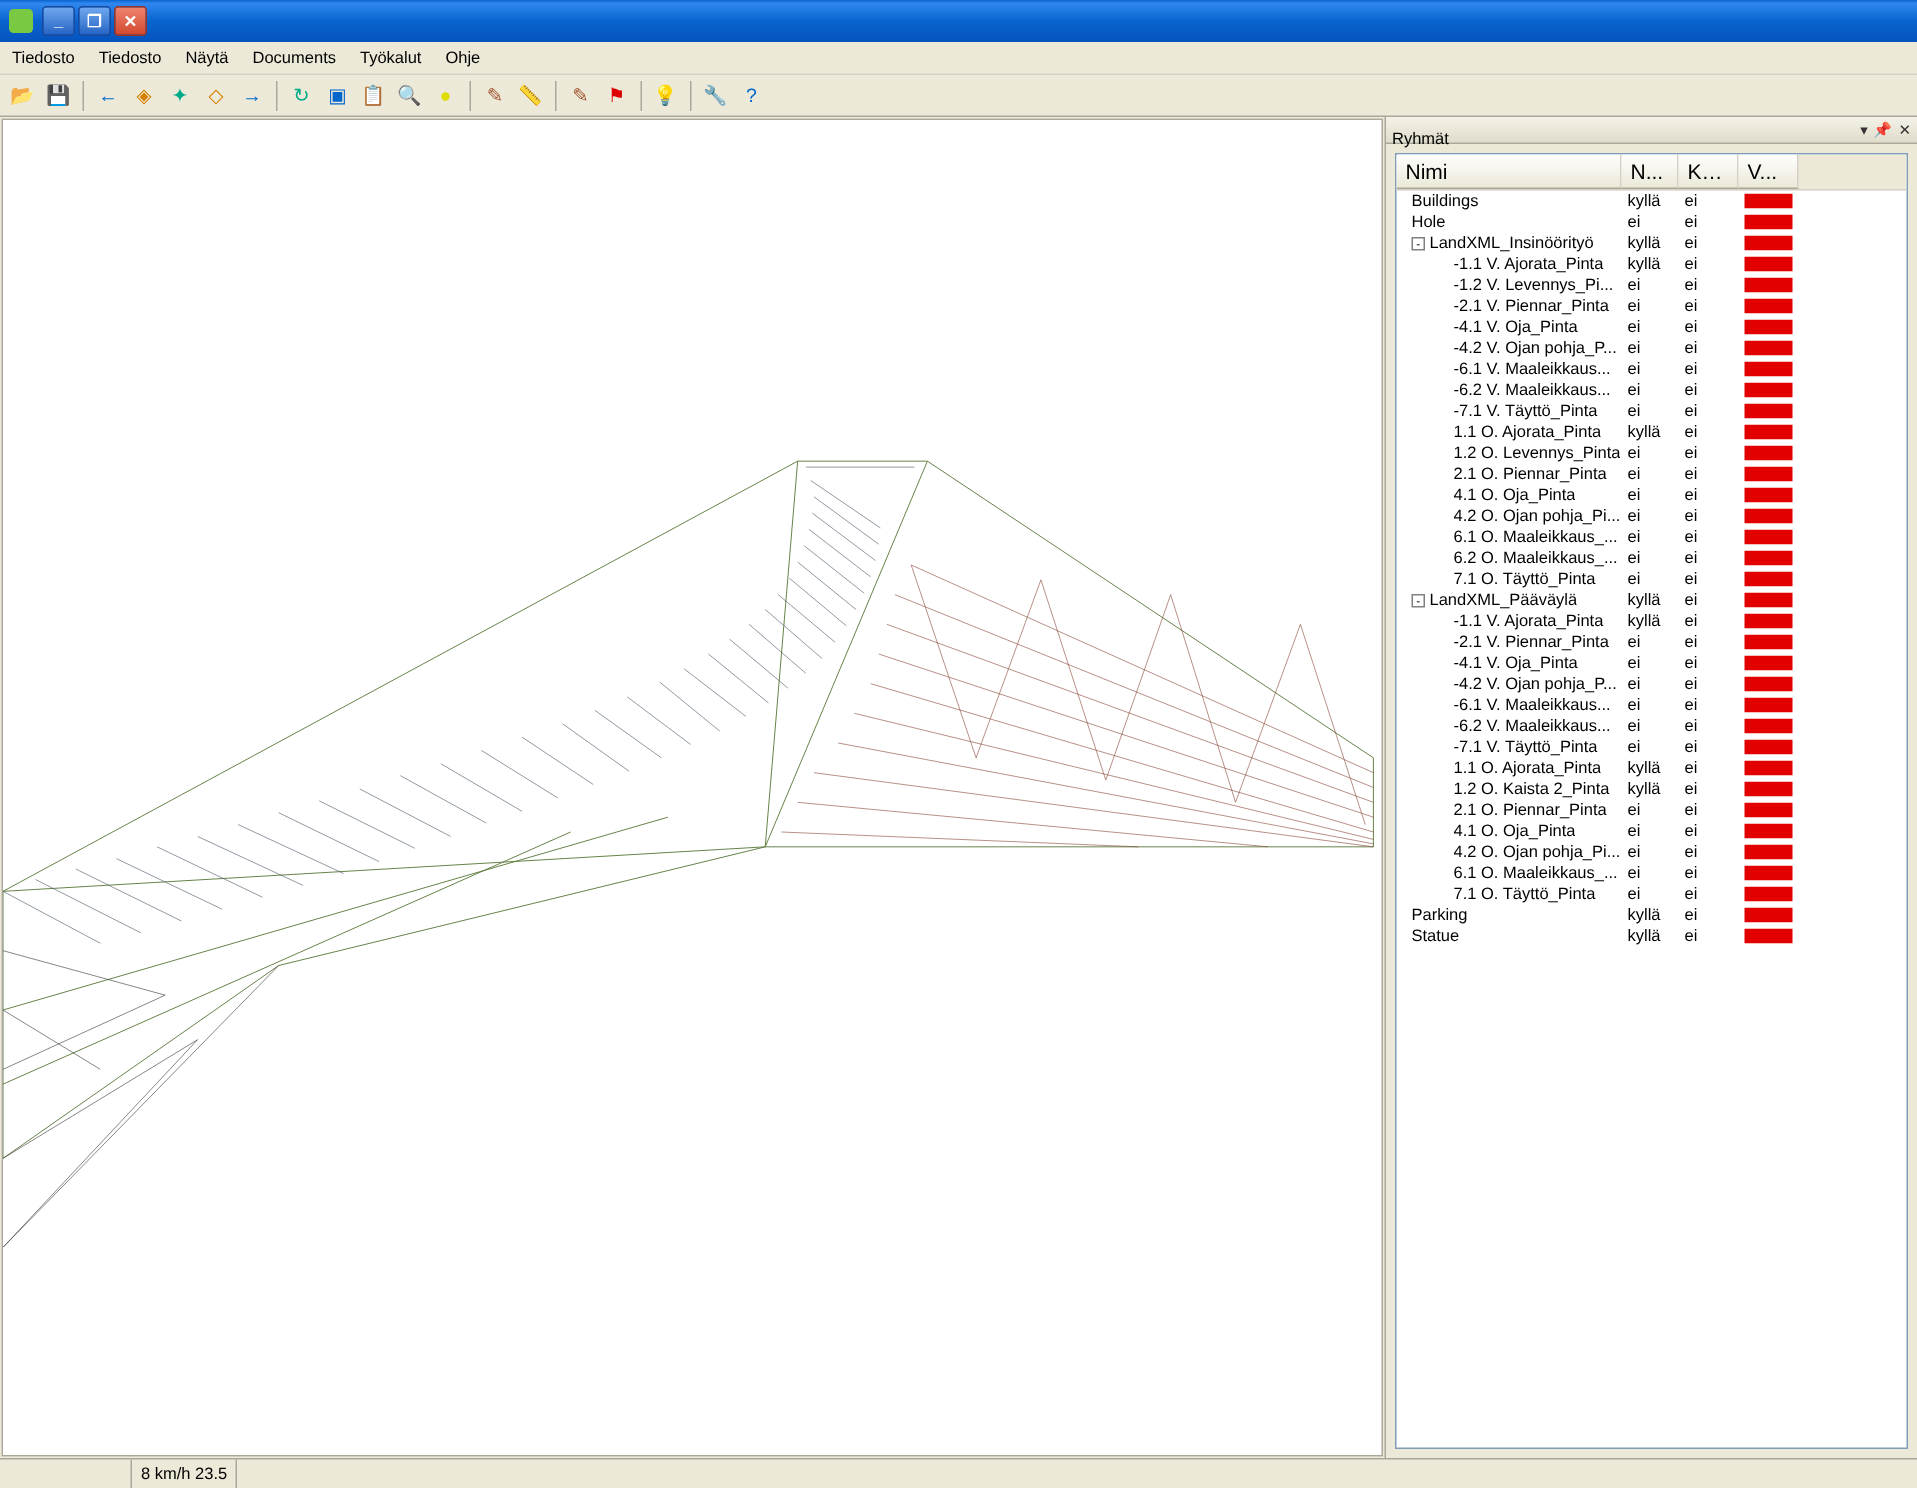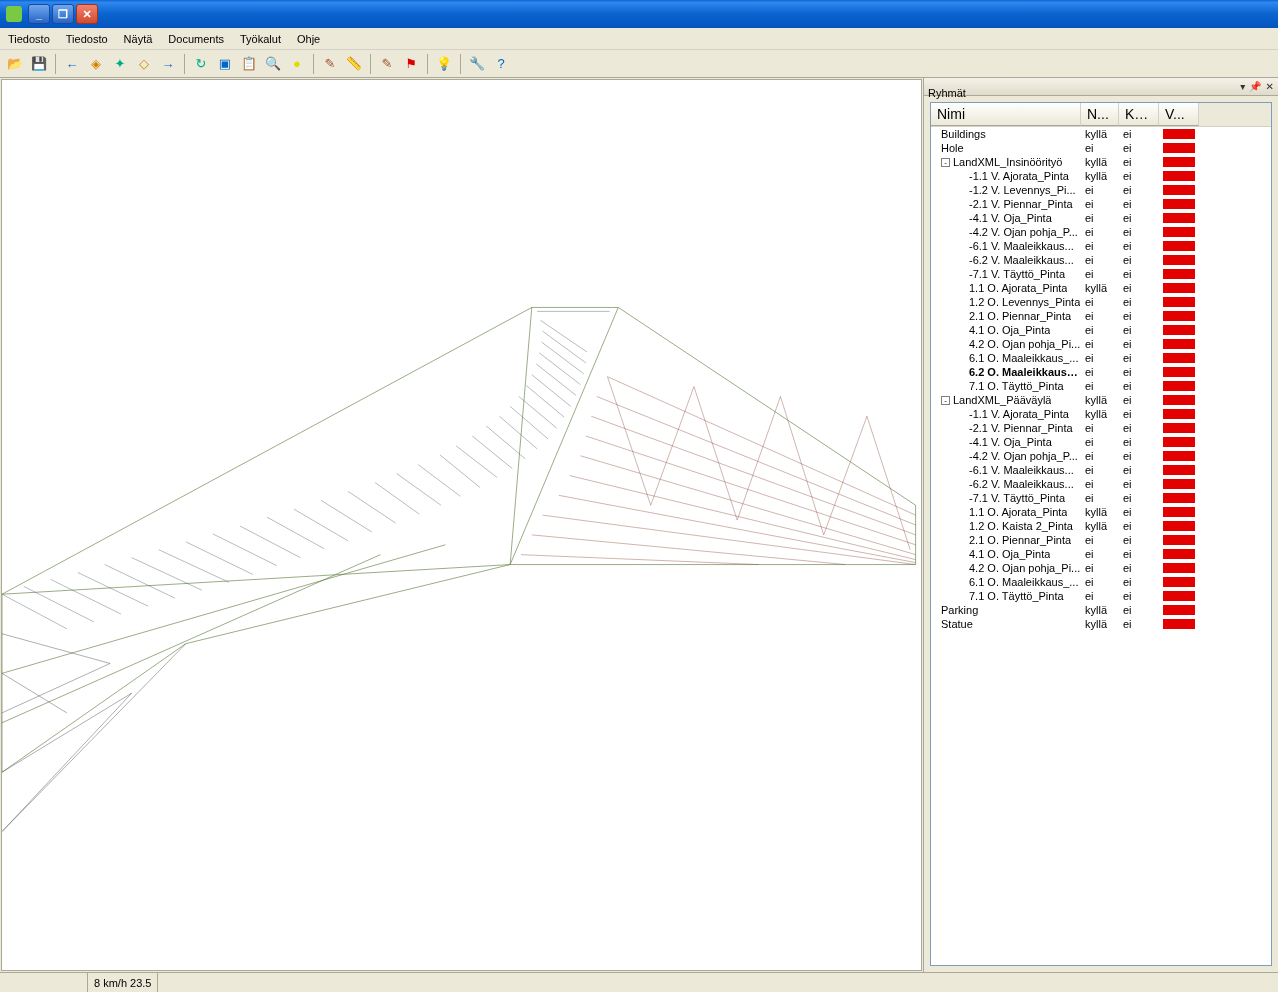--- a/index.html
+++ b/index.html
@@ -506,21 +506,21 @@
             <div class="c c-n">ei</div>
             <div class="c c-kor">ei</div>
             <div class="c c-v">
               <span class="color-swatch" style="background: rgb(227, 0, 0);"></span>
             </div>
           </div>
           <div class="tree-row">
             <div class="c c-name">
               <span class="tree-line" style="display: inline-block; width: 22px;"></span>
               <span class="tree-line" style="width: 12px;"></span>
-              <span style="overflow: hidden; text-overflow: ellipsis; font-weight: bold;">6.2 O. Maaleikkaus_...</span>
+              <span style="overflow: hidden; text-overflow: ellipsis;">6.2 O. Maaleikkaus_...</span>
             </div>
             <div class="c c-n">ei</div>
             <div class="c c-kor">ei</div>
             <div class="c c-v">
               <span class="color-swatch" style="background: rgb(227, 0, 0);"></span>
             </div>
           </div>
           <div class="tree-row">
             <div class="c c-name">
               <span class="tree-line" style="display: inline-block; width: 22px;"></span>

